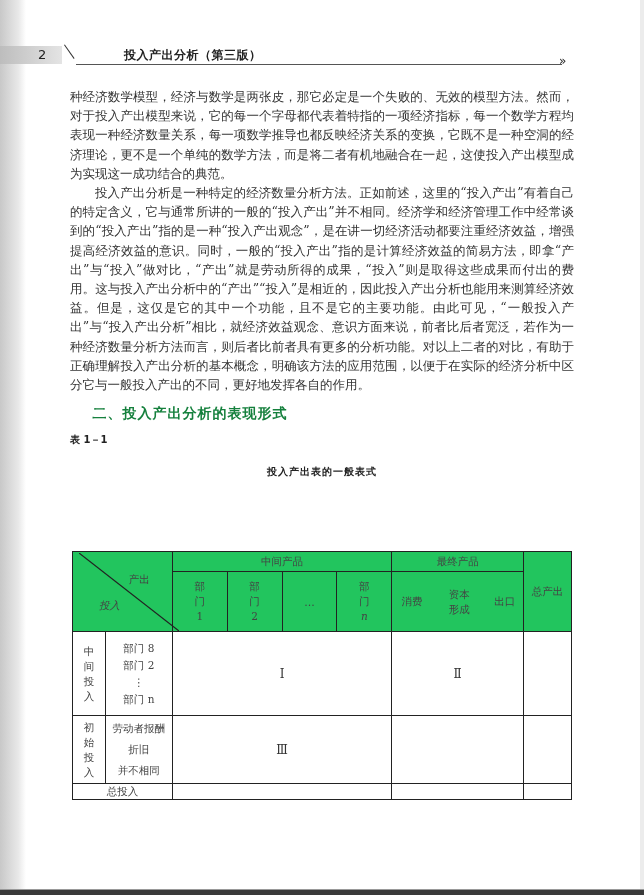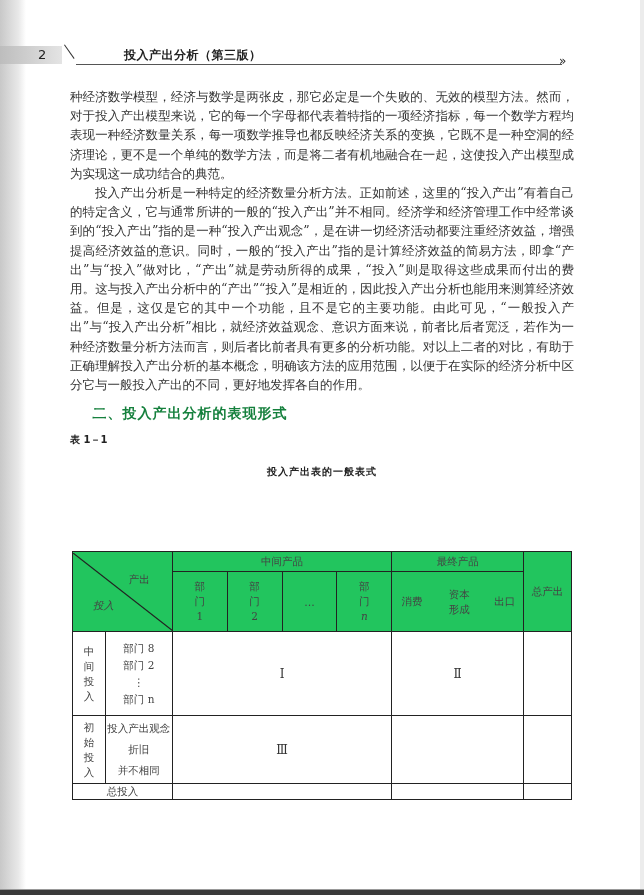--- a/index.html
+++ b/index.html
@@ -64,21 +64,21 @@
     font-family: "DejaVu Sans", "Liberation Sans", sans-serif; color: #222;
   }
   .table-caption .num { position: absolute; left: 0; top: 0; }
   .table-caption .title { position: absolute; left: 0; width: 504px; text-align: center; top: 0; letter-spacing: 1px; margin-top: 32px; }
   table.io {
     position: absolute; left: 72px; top: 551px; width: 500px;
     border-collapse: collapse; font-size: 10.5px; color: #444;
   }
   table.io td { border: 1px solid #222; padding: 0; text-align: center; vertical-align: middle; }
   .hdr { background: #22c55e; }
-  .diag { position: relative; height: 78px; }
+  .diag { position: relative; height: 78px; margin-left: 6px; }
   .diag svg { position: absolute; left: 0; top: 0; }
   .diag .out-label { position: absolute; right: 22px; top: 20px; }
   .diag .in-label { position: absolute; left: 20px; top: 46px; font-style: italic; }
   .vstack { display: inline-block; line-height: 15px; }
   .dept-list { line-height: 17px; padding: 2px 0; }
   .vertical-text { line-height: 15px; }
   .roman { font-size: 12px; color: #333; }
 </style>
 </head>
 <body>
@@ -177,21 +177,21 @@
     <td>
       <span class="vertical-text vstack">
         <span>初</span><br>
         <span>始</span><br>
         <span>投</span><br>
         <span>入</span>
       </span>
     </td>
     <td>
       <div class="dept-list" style="line-height:21px">
-        <div>投入产出观念</div>
+        <div>劳动者报酬</div>
         <div>折旧</div>
         <div>并不相同</div>
       </div>
     </td>
     <td colspan="4" class="roman">Ⅲ</td>
     <td colspan="3"></td>
     <td></td>
   </tr>
   <tr style="height:16px">
     <td colspan="2">总投入</td>

